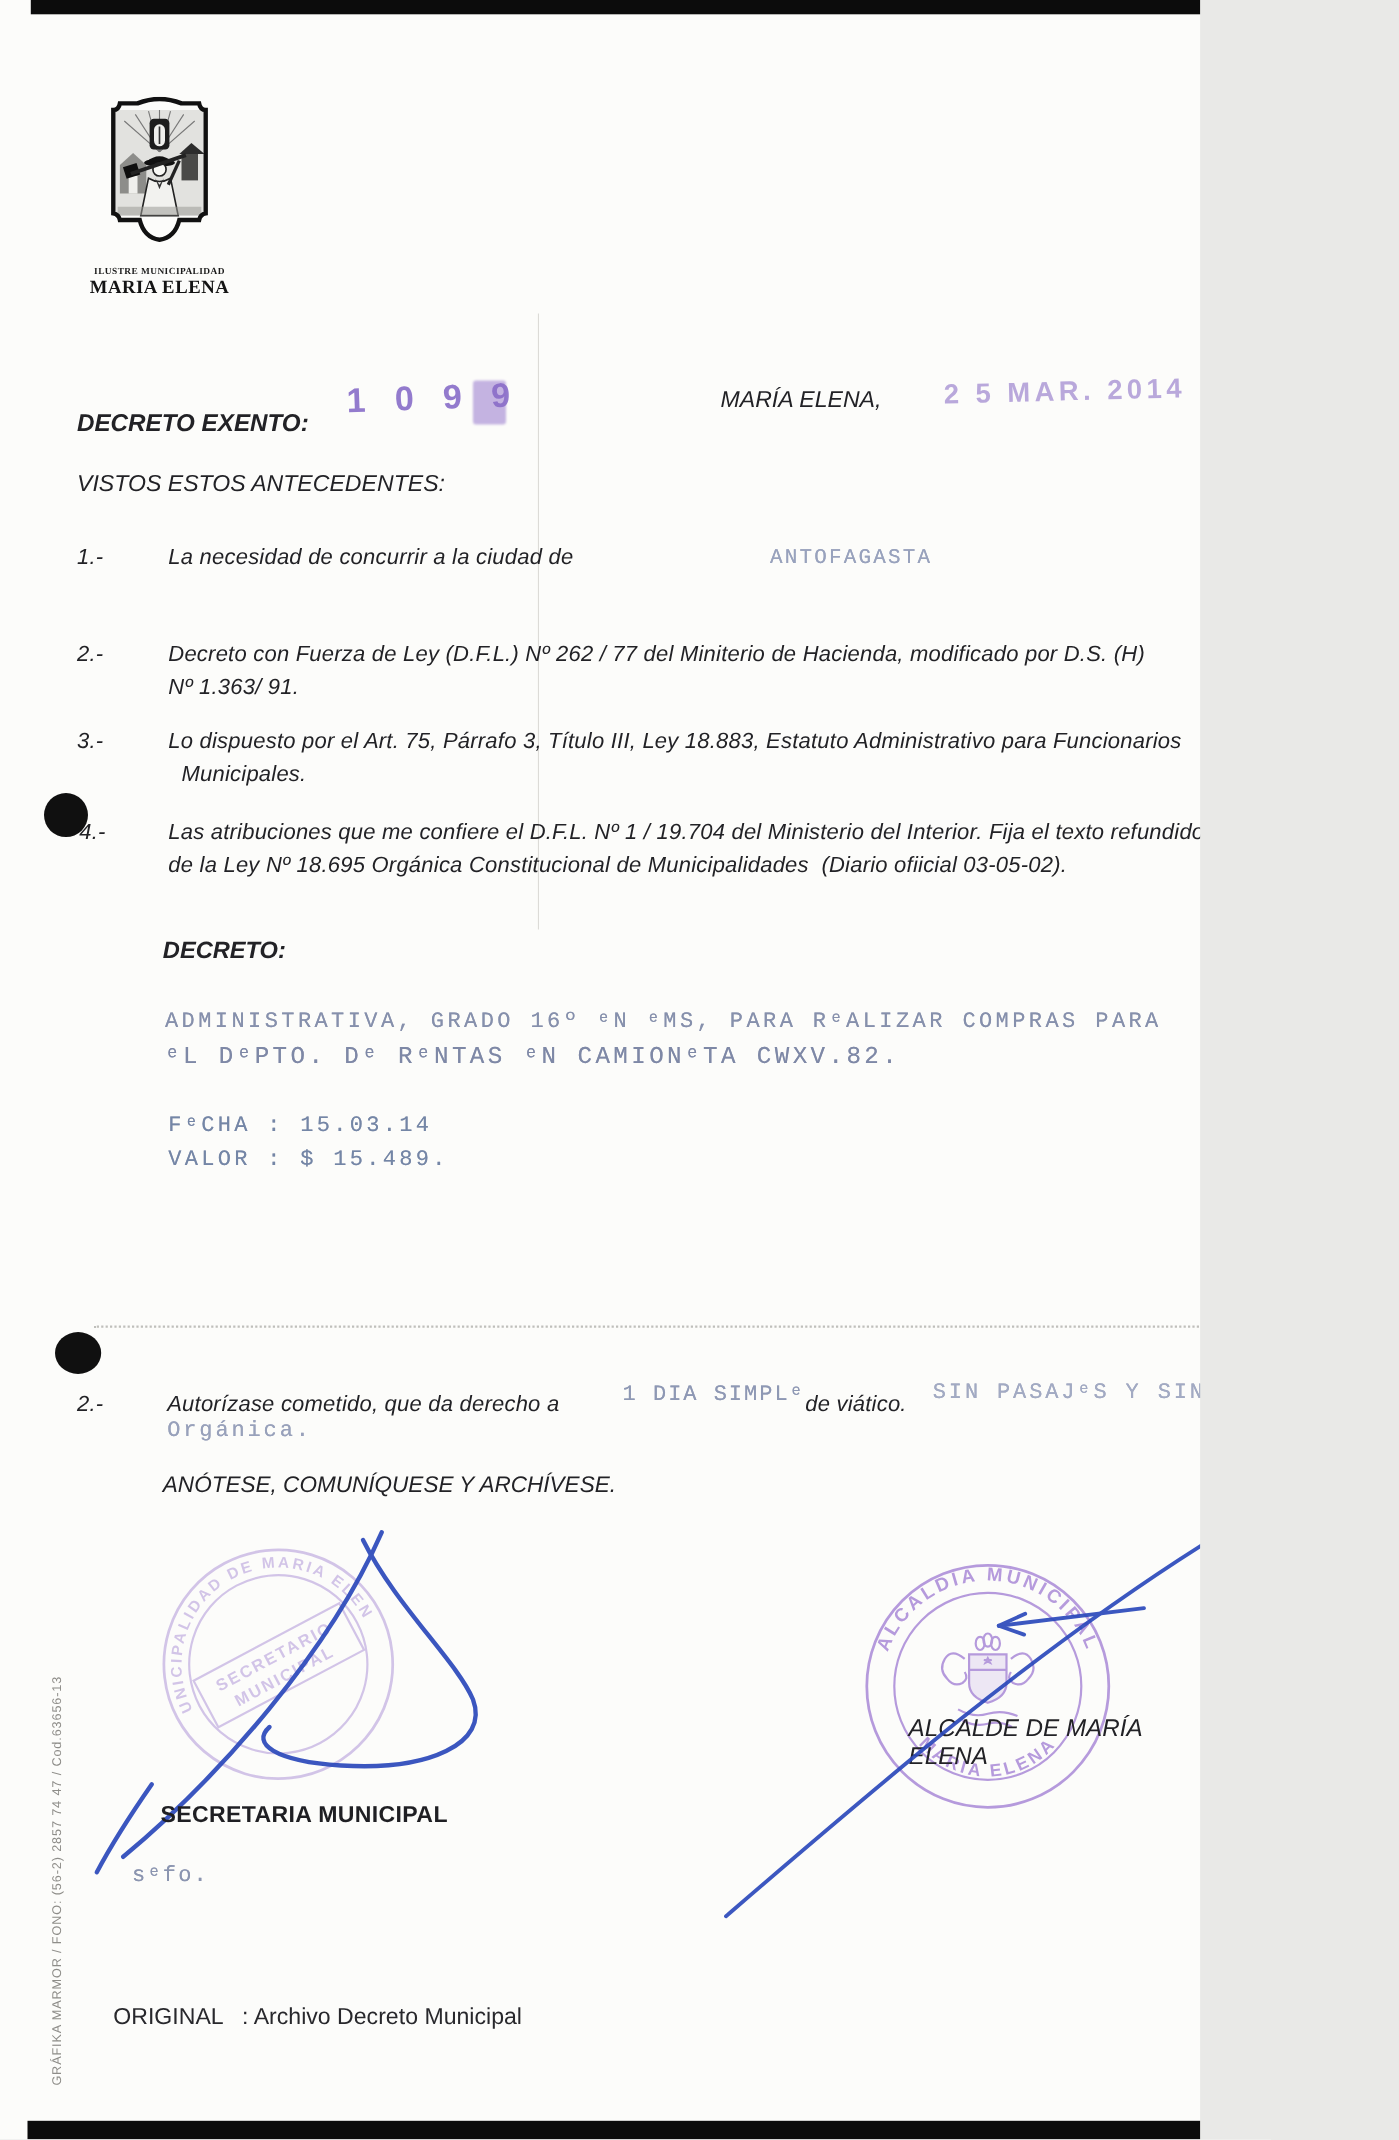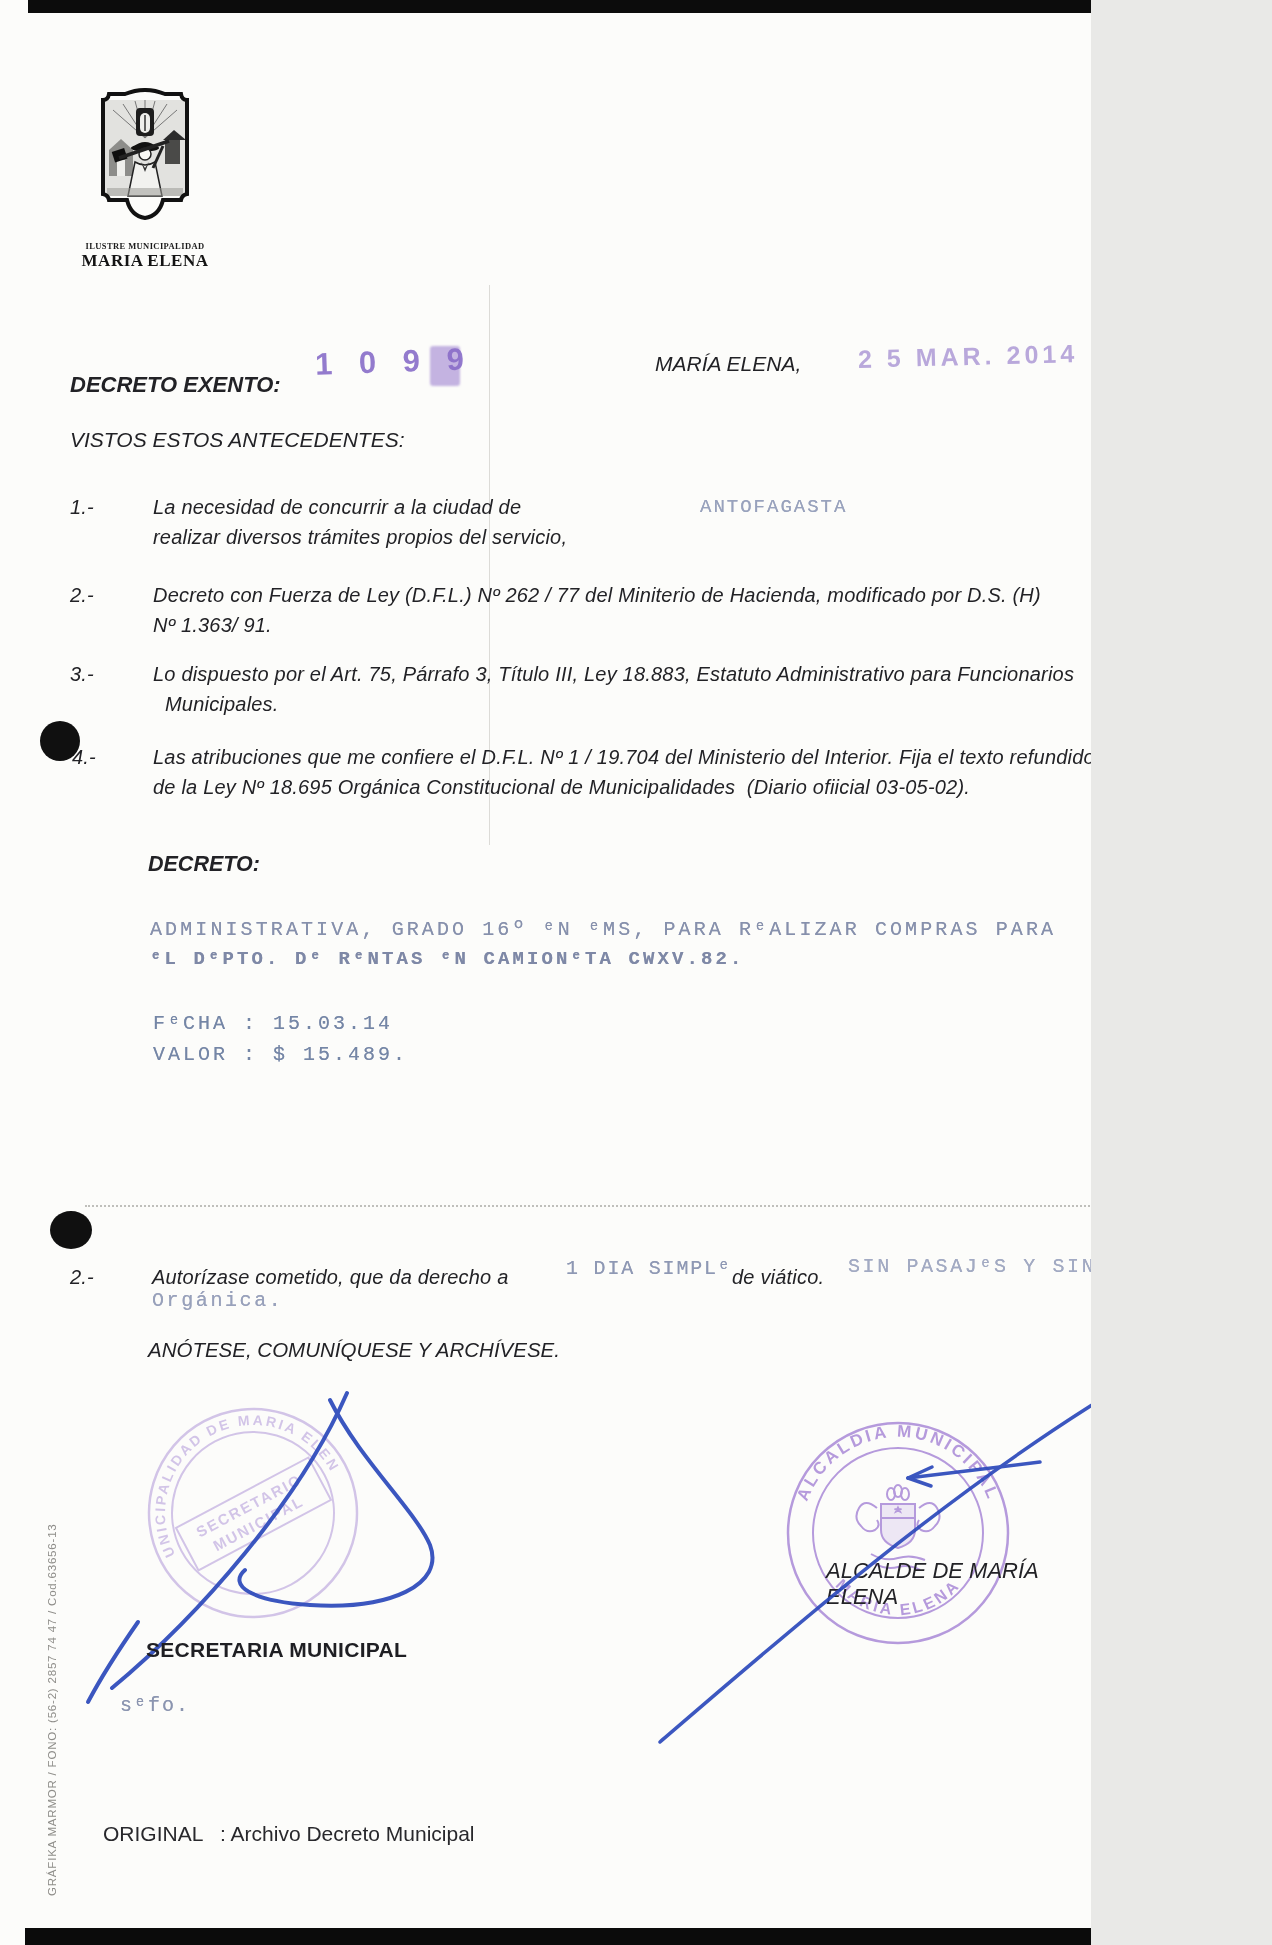--- a/index.html
+++ b/index.html
@@ -71,39 +71,38 @@
   <div class="abs" style="left:430px;top:346px;width:30px;height:40px;background:#8d6cc9;opacity:.5;border-radius:3px;filter:blur(1px);"></div>
   <div class="abs it" style="left:655px;top:352px;font-size:21px;">MARÍA ELENA,</div>
   <div class="abs bold" style="left:858px;top:342px;font-size:25px;color:#b2a0d8;letter-spacing:4px;transform:rotate(-1.5deg);opacity:.9;">2 5 MAR. 2014</div>
 
   <div class="abs it" style="left:70px;top:428px;font-size:21px;">VISTOS ESTOS ANTECEDENTES:</div>
 
   <div class="abs it body-text" style="left:70px;top:492px;">1.-</div>
   <div class="abs it body-text" style="left:153px;top:492px;">La necesidad de concurrir a la ciudad de</div>
   <div class="abs typed" style="left:700px;top:496px;font-size:19px;letter-spacing:2px;color:#98a2bd;">ANTOFAGASTA</div>
   <div class="abs it body-text" style="left:1152px;top:492px;">, para</div>
-  <div class="abs it body-text" style="left:153px;top:522px;">realizar diversos trámites propios del servicio,</div>
 
   <div class="abs it body-text" style="left:70px;top:580px;">2.-</div>
   <div class="abs it body-text nowrap" style="left:153px;top:580px;">Decreto con Fuerza de Ley (D.F.L.) Nº 262 / 77 del Miniterio de Hacienda, modificado por D.S. (H)</div>
   <div class="abs it body-text" style="left:153px;top:610px;">Nº 1.363/ 91.</div>
 
   <div class="abs it body-text" style="left:70px;top:659px;">3.-</div>
   <div class="abs it body-text nowrap" style="left:153px;top:659px;">Lo dispuesto por el Art. 75, Párrafo 3, Título III, Ley 18.883, Estatuto Administrativo para Funcionarios</div>
   <div class="abs it body-text" style="left:153px;top:689px;margin-left:12px;">Municipales.</div>
 
   <div class="abs hole" style="left:40px;top:721px;width:40px;height:40px;"></div>
 
   <div class="abs it body-text" style="left:72px;top:742px;">4.-</div>
   <div class="abs it body-text nowrap" style="left:153px;top:742px;">Las atribuciones que me confiere el D.F.L. Nº 1 / 19.704 del Ministerio del Interior. Fija el texto refundido</div>
   <div class="abs it body-text nowrap" style="left:153px;top:772px;white-space:pre;">de la Ley Nº 18.695 Orgánica Constitucional de Municipalidades  (Diario ofiicial 03-05-02).</div>
 
   <div class="abs it bold" style="left:148px;top:852px;font-size:21.5px;">DECRETO:</div>
   <div class="abs typed" style="left:150px;top:918px;font-size:20px;letter-spacing:3.1px;color:#8690ac;">ADMINISTRATIVA, GRADO 16º ᵉN ᵉMS, PARA RᵉALIZAR COMPRAS PARA</div>
-  <div class="abs typed" style="left:150px;top:948px;font-size:19px;letter-spacing:3.1px;color:#7e88a6;font-weight:bold;">ᵉL DᵉPTO. Dᵉ RᵉNTAS ᵉN CAMIONᵉTA CWXV.82.</div>
+  <div class="abs typed" style="left:150px;top:948px;font-size:22px;letter-spacing:3.1px;color:#7e88a6;">ᵉL DᵉPTO. Dᵉ RᵉNTAS ᵉN CAMIONᵉTA CWXV.82.</div>
 
   <div class="abs typed" style="left:153px;top:1012px;font-size:20px;letter-spacing:3px;color:#7486a6;">FᵉCHA : 15.03.14</div>
   <div class="abs typed" style="left:153px;top:1043px;font-size:20px;letter-spacing:3px;color:#7486a6;">VALOR : $ 15.489.</div>
 
   <div class="abs" style="left:85px;top:1205px;width:1165px;border-top:2px dotted #b1b0ac;opacity:.8;"></div>
   <div class="abs hole" style="left:50px;top:1211px;width:42px;height:38px;"></div>
 
   <div class="abs it body-text" style="left:70px;top:1262px;">2.-</div>
   <div class="abs it body-text" style="left:152px;top:1262px;text-align:center;">Autorízase cometido, que da derecho a</div>
   <div class="abs typed" style="left:566px;top:1257px;font-size:20px;letter-spacing:1.8px;color:#8e98b4;">1 DIA SIMPLᵉ</div>

